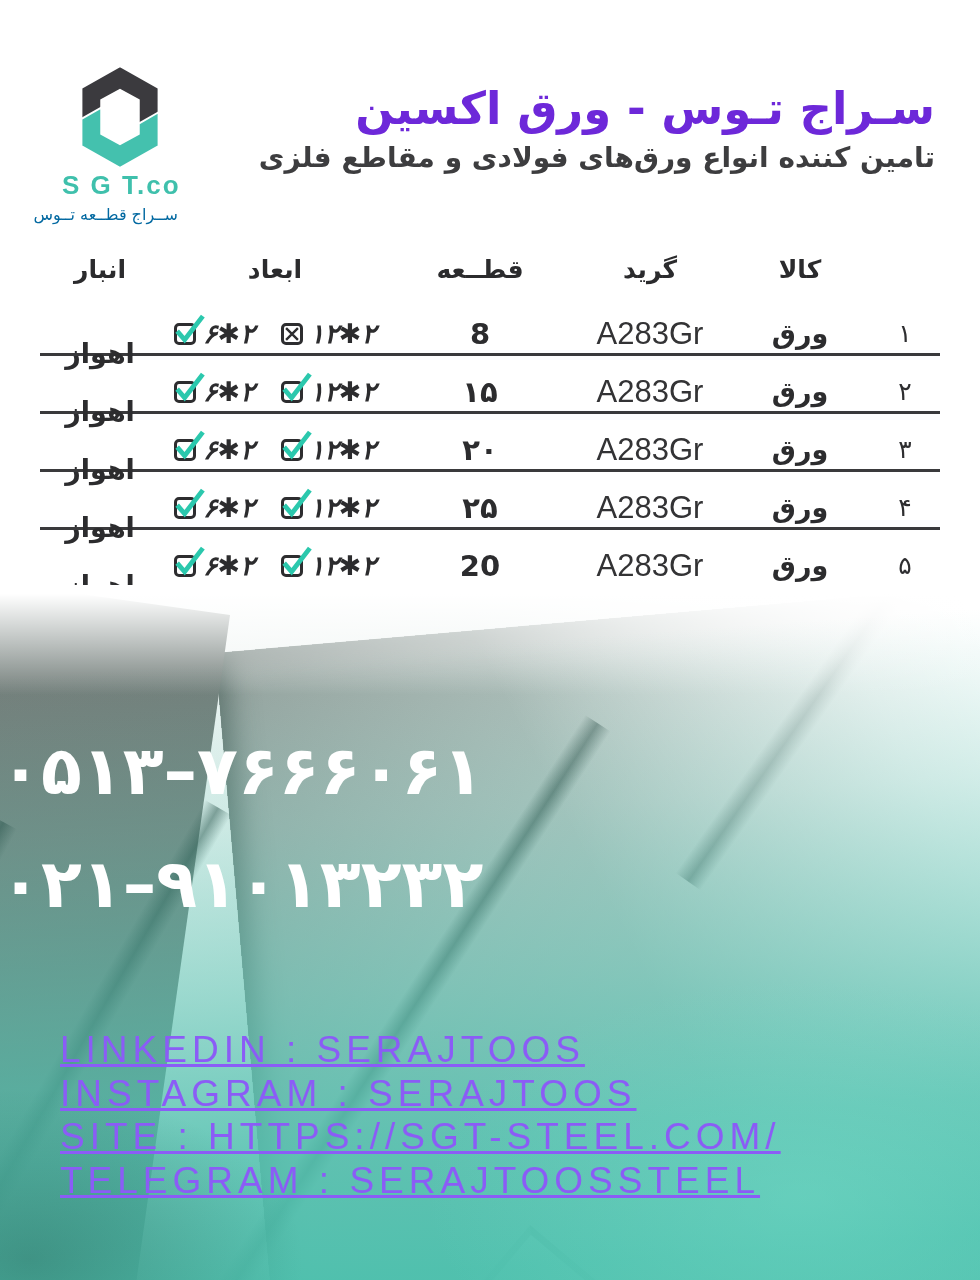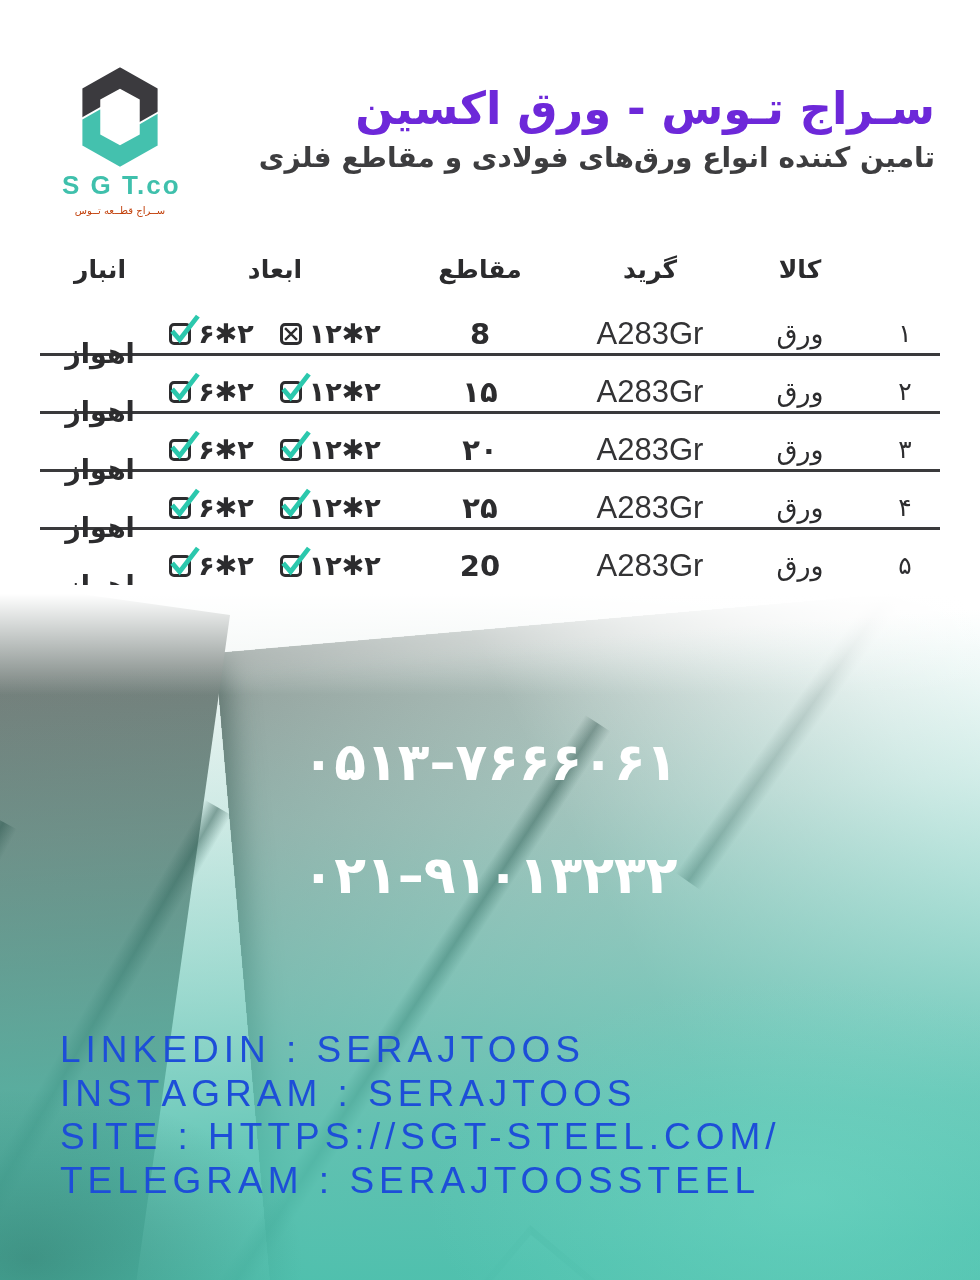--- a/index.html
+++ b/index.html
@@ -8,41 +8,41 @@
     position:relative; width:980px; height:1280px; margin:0 auto;
     background:#ffffff; overflow:hidden;
     font-family:"DejaVu Sans", sans-serif; color:#2c2c2e;
   }
 
   
   .logo { position:absolute; left:62px; top:64px; width:116px; text-align:center; }
   .logo svg { display:block; margin:0 auto; }
   .brand { font-family:"Liberation Sans", sans-serif;
            font-size:26px; font-weight:700; letter-spacing:2px; color:#3fc0ac; white-space:nowrap; }
-  .tagline { margin-top:4px; font-size:10px; color:#c2410c; direction:rtl; white-space:nowrap; }
+  .tagline { margin-top:4px; font-size:16px; color:#0369a1; direction:rtl; white-space:nowrap; }
 
   .titles { position:absolute; right:45px; top:80px; text-align:right; direction:rtl; }
   .titles h1 { font-size:45px; font-weight:700; color:#6d28d9; line-height:58px; }
   .titles p  { font-size:28px; font-weight:600; color:#3d3d3f; line-height:40px; }
 
   
   .table { position:absolute; left:40px; top:240px; width:900px; direction:rtl; }
   .grid { display:grid; grid-template-columns:70px 140px 160px 180px 230px 120px; align-items:center; }
   .thead { height:58px; }
   .thead .c { font-size:25px; font-weight:700; text-align:center; color:#2b2b2d; }
   .trow { height:58px; }
   .trow.lined { border-bottom:3px solid #3a3a3c; }
   .c { display:flex; align-items:center; justify-content:center; }
   .c.num { font-size:25px; color:#2e2e30; }
-  .c.product { font-size:27px; font-weight:400; }
+  .c.product { font-size:27px; font-weight:700; }
   .c.grade { font-family:"Liberation Sans", sans-serif; font-size:31px; color:#333335; direction:ltr; }
   .c.thickness { font-size:29px; font-weight:700; }
   .c.warehouse { font-size:27px; font-weight:700;margin-top:40px; }
   .c.dims { gap:26px; direction:rtl; }
-  .dim-group { display:flex; align-items:center; gap:7px; direction:rtl; }
+  .dim-group { display:flex; align-items:center; gap:7px; direction:rtl;font-style:italic; }
   .dim-label { font-size:27px; font-weight:700; direction:ltr; unicode-bidi:bidi-override; }
   .checkbox { position:relative; flex:none; width:22px; height:22px;
               border:3px solid #2d2d2f; border-radius:5px; background:#fff; }
   .mark-check { position:absolute; left:-2px; top:-13px; width:30px; height:32px; }
   .mark-cross { position:absolute; inset:0; display:flex; align-items:center; justify-content:center; }
 
   
   .photo { position:absolute; left:0; top:585px; width:980px; height:695px; overflow:hidden;
            background:linear-gradient(115deg,#f4f8f7 0%,#edf3f1 40%,#ffffff 75%); }
   .photo > div { position:absolute; }
@@ -65,27 +65,27 @@
   .e4 { left:905px; top:-40px; height:400px; transform:rotate(35deg); }
   .fade-top { left:0; top:0; right:0; height:110px;
     background:linear-gradient(to bottom,#fff 8%,rgba(255,255,255,0)); }
   .fade-right { inset:0; background:linear-gradient(243deg,#fff 2%,rgba(255,255,255,.8) 12%,rgba(255,255,255,0) 40%); }
   .teal-overlay { inset:0;
     background:linear-gradient(176deg,rgba(130,210,196,0) 12%,rgba(108,202,186,.28) 34%,rgba(92,196,179,.58) 56%,rgba(82,193,175,.85) 76%,rgba(77,192,173,.97) 94%); }
   .glow { inset:0; background:radial-gradient(ellipse 55% 45% at 82% 88%,rgba(118,222,202,.45),rgba(118,222,202,0) 70%); }
   .vignette { inset:0; background:radial-gradient(ellipse 40% 35% at 3% 97%,rgba(25,55,48,.3),rgba(25,55,48,0) 70%); }
 
   
-  .phone { position:absolute; left:0; width:100%; text-align:center; direction:ltr;
-           color:#ffffff; font-weight:700; font-size:52px; letter-spacing:3px; z-index:3; white-space:nowrap; }
+  .phone { position:absolute; left:0; width:100%; direction:ltr;
+           color:#ffffff; font-weight:700; font-size:67px; letter-spacing:3px; z-index:3; white-space:nowrap; }
   .phone1 { top:732px; }
   .phone2 { top:845px; }
-  .social { position:absolute; left:60px; top:1028px; z-index:3; color:#1d4ed8;
+  .social { position:absolute; left:60px; top:1028px; z-index:3; color:#8b5cf6;
             font-family:"Liberation Sans", sans-serif; font-size:37px; letter-spacing:5px;
-            line-height:43.5px; white-space:nowrap; }
+            line-height:43.5px; white-space:nowrap;text-decoration:underline; }
 </style>
 </head>
 <body>
 
 <div class="page">
 
   <div class="logo">
     <svg width="94" height="106" viewBox="0 0 100 112">
       <polygon points="50,2 91,25 91,54 70,66 70,38 50,27 30,38 30,49 9,61 9,25" fill="#3b3a3e" stroke="#ffffff" stroke-width="2"></polygon>
       <polygon points="50,110 9,87 9,58 30,46 30,74 50,85 70,74 70,63 91,51 91,87" fill="#44c1ae" stroke="#ffffff" stroke-width="2"></polygon>
@@ -97,21 +97,21 @@
   <div class="titles">
     <h1>سـراج تـوس - ورق اکسین</h1>
     <p>تامین کننده انواع ورق‌های فولادی و مقاطع فلزی</p>
   </div>
 
   <section class="table">
     <div class="grid thead">
       <span class="c"></span>
       <span class="c">کالا</span>
       <span class="c">گرید</span>
-      <span class="c">مقاطع</span>
+      <span class="c">قطــعه</span>
       <span class="c">ابعاد</span>
       <span class="c">انبار</span>
     </div>
 
     <div class="grid trow lined">
       <span class="c num">۱</span>
       <span class="c product">ورق</span>
       <span class="c grade">A283Gr</span>
       <span class="c thickness">8</span>
       <span class="c dims">

